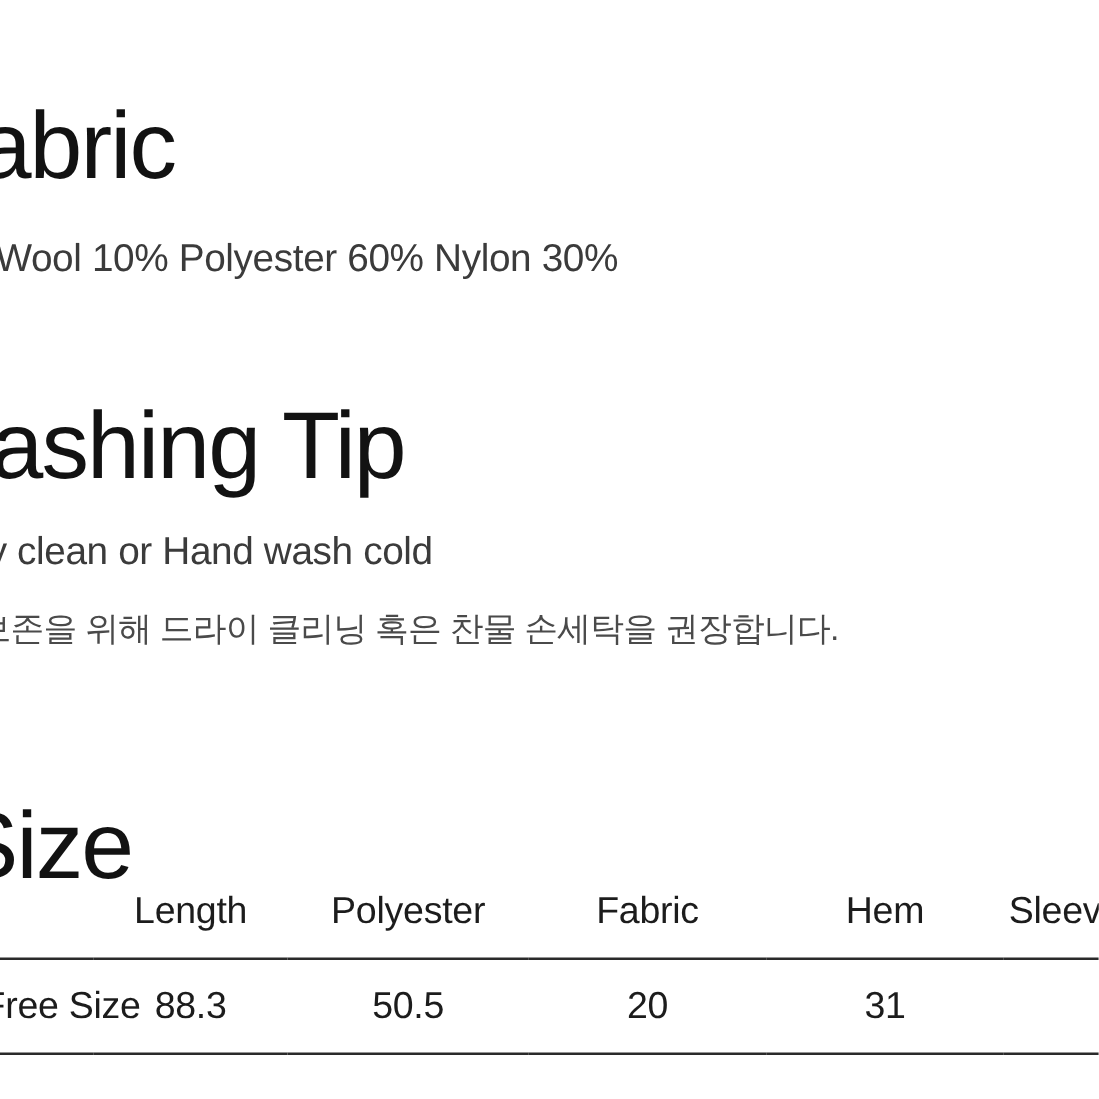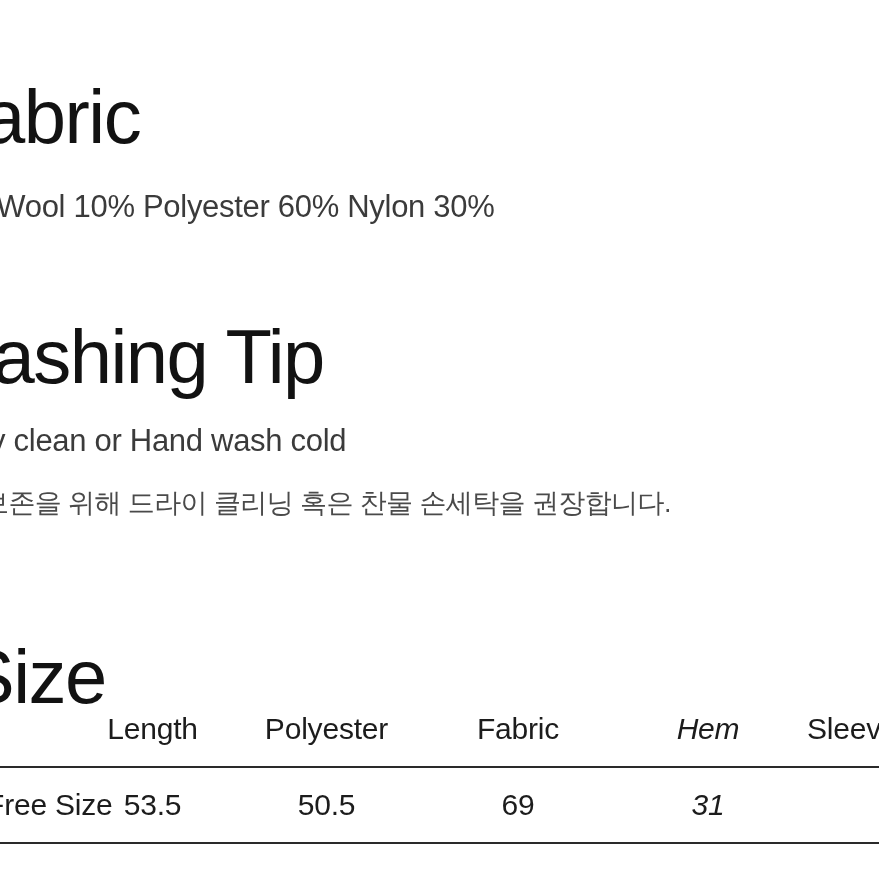--- a/index.html
+++ b/index.html
@@ -93,21 +93,21 @@
   #size-table th.col-label,
   #size-table td.col-label {
     width: 75px;
     text-align: left;
     padding-left: 0;
     text-indent: -14px;
   }
   #size-table th.col-length,  #size-table td.col-length  { width: 155px; }
   #size-table th.col-shoulder,#size-table td.col-shoulder{ width: 193px; }
   #size-table th.col-chest,   #size-table td.col-chest   { width: 190px; }
-  #size-table th.col-hem,     #size-table td.col-hem     { width: 190px; font-style: italic; }
+  #size-table th.col-hem,     #size-table td.col-hem     { width: 190px; }
   #size-table th.col-sleeve,  #size-table td.col-sleeve  {
     width: 76px;
     text-align: left;
     text-indent: 4px;
   }
 </style>
 </head>
 <body>
 
 <div id="page">
@@ -131,22 +131,22 @@
         <th class="col-length">Length</th>
         <th class="col-shoulder">Polyester</th>
         <th class="col-chest">Fabric</th>
         <th class="col-hem">Hem</th>
         <th class="col-sleeve">Sleeve</th>
       </tr>
     </thead>
     <tbody>
       <tr>
         <td class="col-label">Free Size</td>
-        <td class="col-length">53.5</td>
+        <td class="col-length">88.3</td>
         <td class="col-shoulder">50.5</td>
-        <td class="col-chest">69</td>
+        <td class="col-chest">20</td>
         <td class="col-hem">31</td>
         <td class="col-sleeve"></td>
       </tr>
     </tbody>
   </table>
 
 </div>
 
 </body></html>

